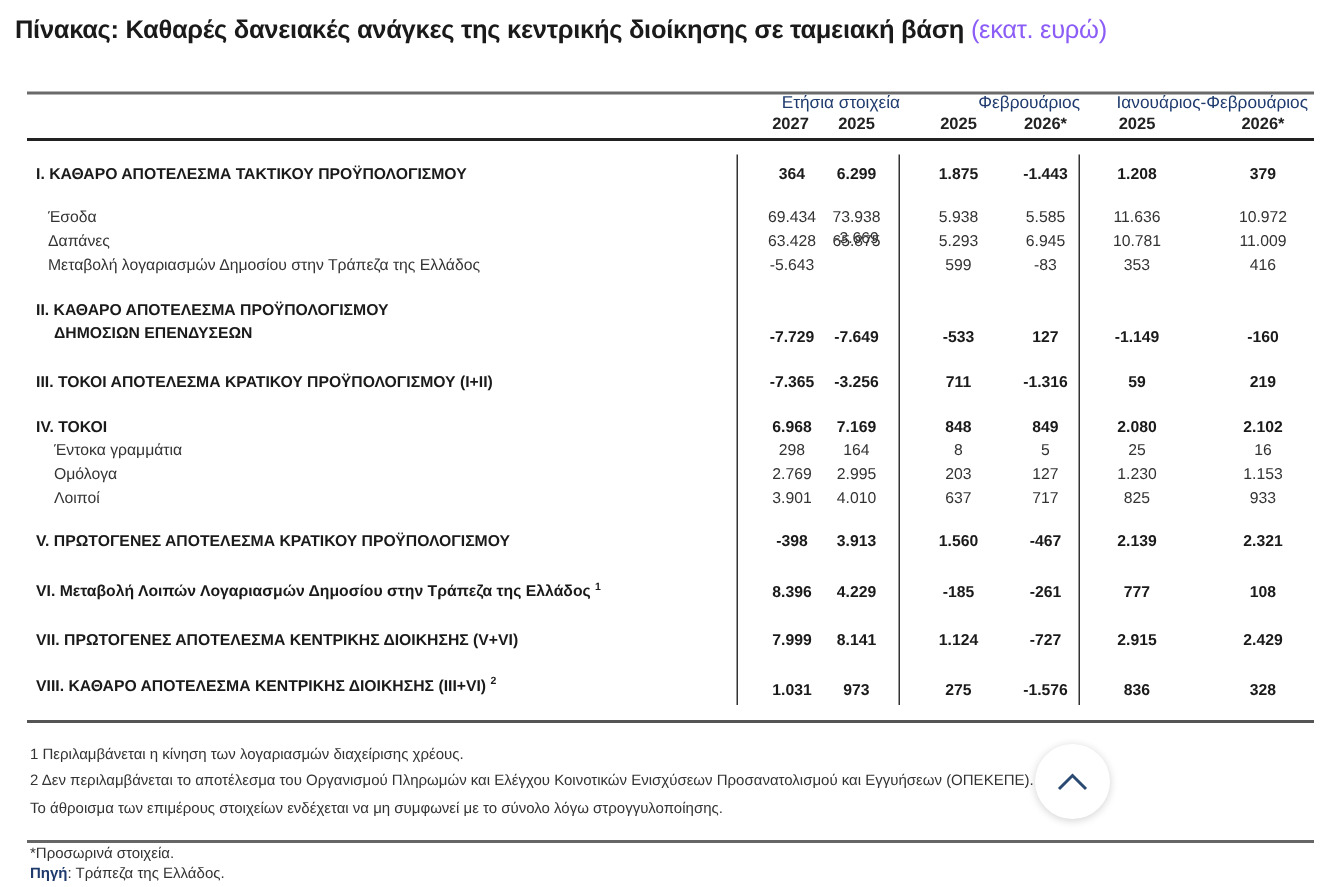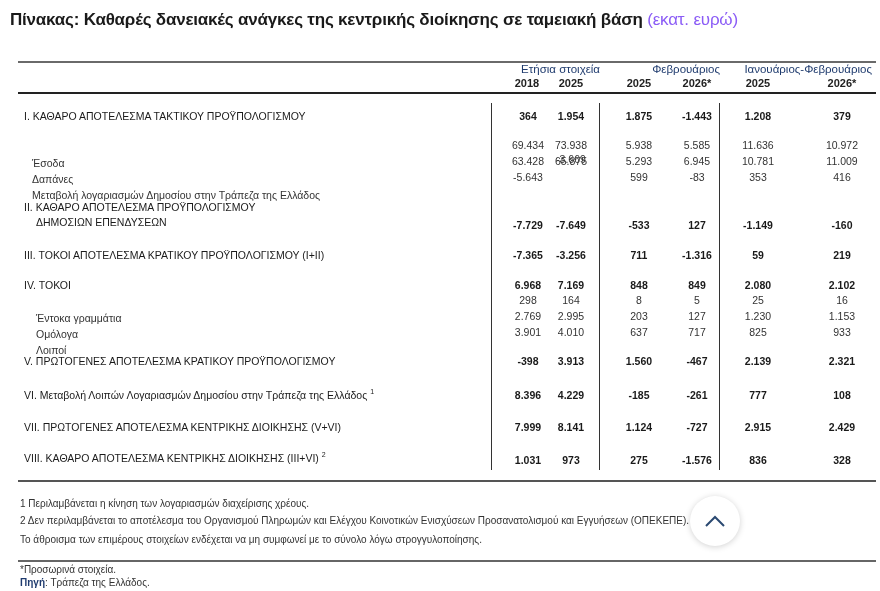--- a/index.html
+++ b/index.html
@@ -8,22 +8,22 @@
   .title .unit { font-weight: normal; color: #8b5cf6; }
   .hline { position: absolute; left: 18px; width: 858px; height: 0; }
   .hline.top { top: 61px; border-top: 2px solid #6a6a6a; }
   .hline.hdr { top: 92px; border-top: 2px solid #222; }
   .hline.bot { top: 480px; border-top: 2px solid #555; }
   .hline.fn { top: 560px; border-top: 2px solid #666; }
   .vline { position: absolute; width: 0; border-left: 1.5px solid #333; top: 103px; height: 367px; }
   .grp { position: absolute; top: 63px; font-size: 11.5px; color: #1f3b6e; white-space: nowrap; text-align: right; }
   .yr { position: absolute; top: 77px; font-size: 11px; font-weight: bold; color: #222; text-align: center; width: 50px; }
   .lbl { position: absolute; left: 24px; font-size: 10.5px; white-space: nowrap; color: #222; }
-  .lbl.b { font-weight: normal; color: #1a1a1a; }
-  .lbl.sub { left: 32px; color: #333; margin-top: 18px; }
+  .lbl.b { font-weight: bold; color: #1a1a1a; }
+  .lbl.sub { left: 32px; color: #333; }
   .num { position: absolute; font-size: 10.5px; text-align: center; width: 56px; color: #333; }
   .num.b { font-weight: bold; color: #1a1a1a; }
   sup { font-size: 7px; }
   .foot { position: absolute; left: 20px; font-size: 10px; color: #333; white-space: nowrap; }
   .foot b { color: #1f3b6e; }
   .scrolltop { position: absolute; left: 690px; top: 496px; width: 50px; height: 50px; border-radius: 50%; background: #fff; box-shadow: 0 1px 6px rgba(0,0,0,0.18); display: flex; align-items: center; justify-content: center; cursor: pointer; }
 </style>
 </head>
 <body>
 
@@ -38,30 +38,30 @@
 <div class="hline fn"></div>
 
 <div class="vline" style="left:491px"></div>
 <div class="vline" style="left:599px"></div>
 <div class="vline" style="left:719px"></div>
 
 <div class="grp" style="left:500px;width:100px">Ετήσια στοιχεία</div>
 <div class="grp" style="left:610px;width:110px">Φεβρουάριος</div>
 <div class="grp" style="left:722px;width:150px">Ιανουάριος-Φεβρουάριος</div>
 
-<div class="yr" style="left:502px">2018</div>
+<div class="yr" style="left:502px">2027</div>
 <div class="yr" style="left:546px">2025</div>
 <div class="yr" style="left:614px">2025</div>
 <div class="yr" style="left:672px">2026*</div>
 <div class="yr" style="left:733px">2025</div>
 <div class="yr" style="left:817px">2026*</div>
 
 <div class="lbl b" style="top:110px">I. ΚΑΘΑΡΟ ΑΠΟΤΕΛΕΣΜΑ  ΤΑΚΤΙΚΟΥ ΠΡΟΫΠΟΛΟΓΙΣΜΟΥ</div>
 <div class="num b" style="left:500px;top:110px">364</div>
-<div class="num b" style="left:543px;top:110px">1.954</div>
+<div class="num b" style="left:543px;top:110px">6.299</div>
 <div class="num b" style="left:611px;top:110px">1.875</div>
 <div class="num b" style="left:669px;top:110px">-1.443</div>
 <div class="num b" style="left:730px;top:110px">1.208</div>
 <div class="num b" style="left:814px;top:110px">379</div>
 
 <div class="lbl sub" style="top:139px">Έσοδα</div>
 <div class="num" style="left:500px;top:139px">69.434</div>
 <div class="num" style="left:543px;top:139px">73.938</div>
 <div class="num" style="left:611px;top:139px">5.938</div>
 <div class="num" style="left:669px;top:139px">5.585</div>

